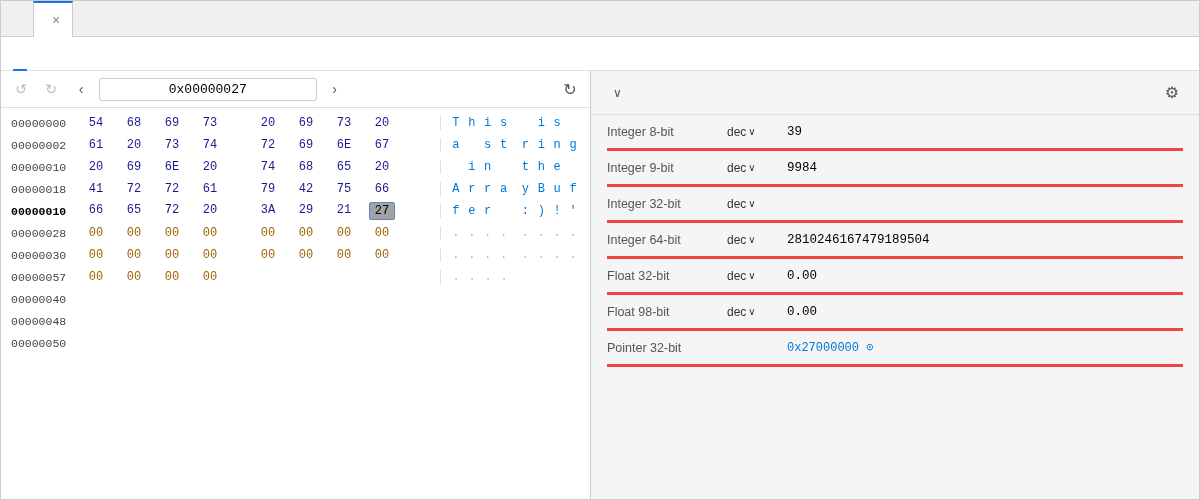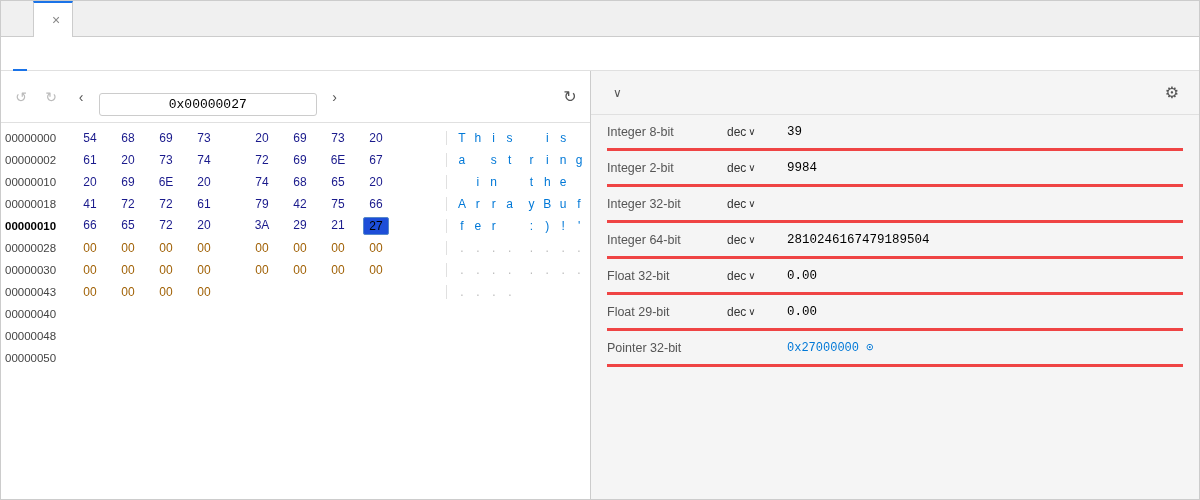--- a/index.html
+++ b/index.html
@@ -130,41 +130,40 @@
     .addr-btn.disabled { color: #bbb; cursor: default; }
     .addr-input {
       flex: 1;
       text-align: center;
       font-family: 'Courier New', monospace;
       font-size: 13px;
       border: 1px solid #ccc;
       padding: 3px 8px;
       border-radius: 3px;
       color: #000;
-      margin-top: 16px;
     }
     .addr-spacer { flex: 1; }
     .refresh-btn {
       width: 24px;
       height: 24px;
       border: none;
       background: none;
       cursor: pointer;
       color: #555;
       font-size: 16px;
       display: flex;
       align-items: center;
       justify-content: center;
     }
     
     .hex-grid {
       flex: 1;
       overflow-y: auto;
-      padding: 4px 4px;
-      font-family: Liberation Sans, sans-serif;
+      padding: 4px 10px;
+      font-family: Liberation Mono, monospace;
       font-size: 12px;
       background: #fff;
     }
     .hex-row {
       display: flex;
       align-items: center;
       height: 22px;
       gap: 0;
     }
     .hex-addr {
@@ -182,21 +181,21 @@
     .hex-byte {
       width: 26px;
       text-align: center;
       color: #1a1a8c;
       cursor: pointer;
       padding: 1px 2px;
       border-radius: 2px;
     }
     .hex-byte.null-byte { color: #a16207; }
     .hex-byte.selected {
-      background: #1d4ed8;
+      background: #a3a3a3;
       border: 1px solid #5588cc;
       color: #000;
     }
     .hex-separator {
       width: 8px;
     }
     .ascii-col {
       width: 140px;
       display: flex;
       gap: 2px;
@@ -489,21 +488,21 @@
               <span class="ascii-char null-char">.</span>
               <span class="ascii-char null-char">.</span>
               <span style="width: 4px; display: inline-block;"></span>
               <span class="ascii-char null-char">.</span>
               <span class="ascii-char null-char">.</span>
               <span class="ascii-char null-char">.</span>
               <span class="ascii-char null-char">.</span>
             </div>
           </div>
           <div class="hex-row">
-            <span class="hex-addr">00000043</span>
+            <span class="hex-addr">00000057</span>
             <div class="hex-bytes">
               <span class="hex-byte null-byte">00</span>
               <span class="hex-byte null-byte">00</span>
               <span class="hex-byte null-byte">00</span>
               <span class="hex-byte null-byte">00</span>
               <span class="hex-separator"></span>
             </div>
             <div class="ascii-col">
               <span class="ascii-char null-char">.</span>
               <span class="ascii-char null-char">.</span>
@@ -536,40 +535,40 @@
         <div class="gear-btn">⚙</div>
       </div>
 
       <div class="value-table" id="value-table-container">
       <div class="value-row">
             <span class="value-label">Integer 8-bit</span>
             <span class="value-format">dec<span class="format-chevron">∨</span></span>
             <span class="value-data">39</span>
           </div>
           <div class="value-row">
-            <span class="value-label">Integer 2-bit</span>
+            <span class="value-label">Integer 9-bit</span>
             <span class="value-format">dec<span class="format-chevron">∨</span></span>
             <span class="value-data">9984</span>
           </div>
           <div class="value-row">
             <span class="value-label">Integer 32-bit</span>
             <span class="value-format">dec<span class="format-chevron">∨</span></span>
           </div>
           <div class="value-row">
             <span class="value-label">Integer 64-bit</span>
             <span class="value-format">dec<span class="format-chevron">∨</span></span>
             <span class="value-data">2810246167479189504</span>
           </div>
           <div class="value-row">
             <span class="value-label">Float 32-bit</span>
             <span class="value-format">dec<span class="format-chevron">∨</span></span>
             <span class="value-data">0.00</span>
           </div>
           <div class="value-row">
-            <span class="value-label">Float 29-bit</span>
+            <span class="value-label">Float 98-bit</span>
             <span class="value-format">dec<span class="format-chevron">∨</span></span>
             <span class="value-data">0.00</span>
           </div>
           <div class="value-row">
             <span class="value-label">Pointer 32-bit</span>
             <span style="width: 60px;"></span>
             <span class="value-data"><span class="pointer-link">0x27000000 ⊙</span></span>
           </div>
         </div>
     </div>

